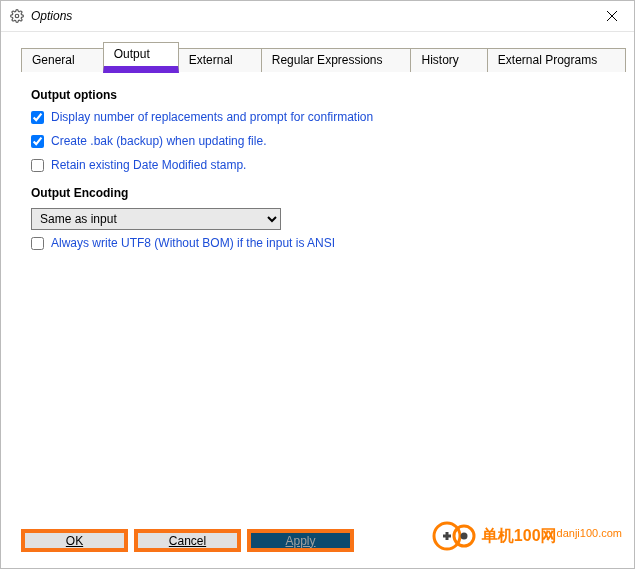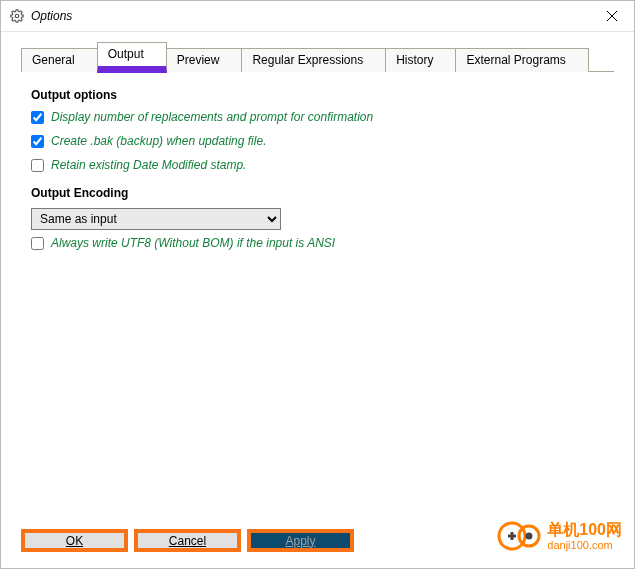--- a/index.html
+++ b/index.html
@@ -44,21 +44,21 @@
   height: 40px;
 }
 .tabstrip::after {
   content: "";
   position: absolute;
   left: 20px; right: 20px; bottom: 0;
   height: 1px;
   background: #aca899;
 }
 .tab {
-  padding: 4px 22px 5px 10px;
+  padding: 4px 28px 5px 10px;
   border: 1px solid #aca899;
   border-bottom: none;
   background: #f8f8f8;
   margin-right: -1px;
   position: relative;
   cursor: pointer;
   font-size: 12px;
   color: #000;
   z-index: 1;
 }
@@ -81,23 +81,22 @@
   display: flex;
   align-items: center;
   margin: 6px 0 10px 0;
 }
 .checkrow input[type=checkbox] {
   width: 13px; height: 13px;
   margin-right: 7px;
 }
 .checkrow label {
   font-size: 12px;
-  color: #15803d;
-  cursor: pointer;
-  font-style: italic;
+  color: #1d4ed8;
+  cursor: pointer;
 }
 .encoding-select {
   width: 250px;
   padding: 2px 4px;
   font-size: 12px;
   border: 1px solid #7a7a7a;
   background: #e9e9e9;
 }
 .footer {
   position: absolute;
@@ -125,21 +124,21 @@
   right: 12px;
   bottom: 10px;
   display: flex;
   align-items: center;
   gap: 6px;
 }
 .wm-logo {
   width: 44px; height: 44px;
   position: relative;
 }
-.wm-text { display: flex; flex-direction: column; line-height: 1.1; }
+.wm-text { display: flex; flex-direction: row; line-height: 1.1; }
 .wm-cn { color: #ff7f00; font-weight: bold; font-size: 16px; font-family: "Microsoft YaHei", sans-serif; }
 .wm-url { color: #ff7f00; font-size: 11px; }
 .gap-top { margin-top: 14px; }
 </style>
 </head>
 <body>
 
 <div class="titlebar">
   <span class="gear">
     <svg width="14" height="14" viewBox="0 0 24 24" fill="none" stroke="#555" stroke-width="2">
@@ -152,21 +151,21 @@
     <svg width="10" height="10" viewBox="0 0 10 10">
       <line x1="0" y1="0" x2="10" y2="10" stroke="#000" stroke-width="1"></line>
       <line x1="10" y1="0" x2="0" y2="10" stroke="#000" stroke-width="1"></line>
     </svg>
   </div>
 </div>
 
 <div class="tabstrip">
   <div class="tab">General</div>
   <div class="tab active">Output</div>
-  <div class="tab">Preview</div>
+  <div class="tab">External</div>
   <div class="tab">Regular Expressions</div>
   <div class="tab">History</div>
   <div class="tab">External Programs</div>
 </div>
 
 <div class="content">
   <div class="section-title">Output options</div>
 
   <div class="checkrow">
     <input type="checkbox" id="c1" checked="" style="">

